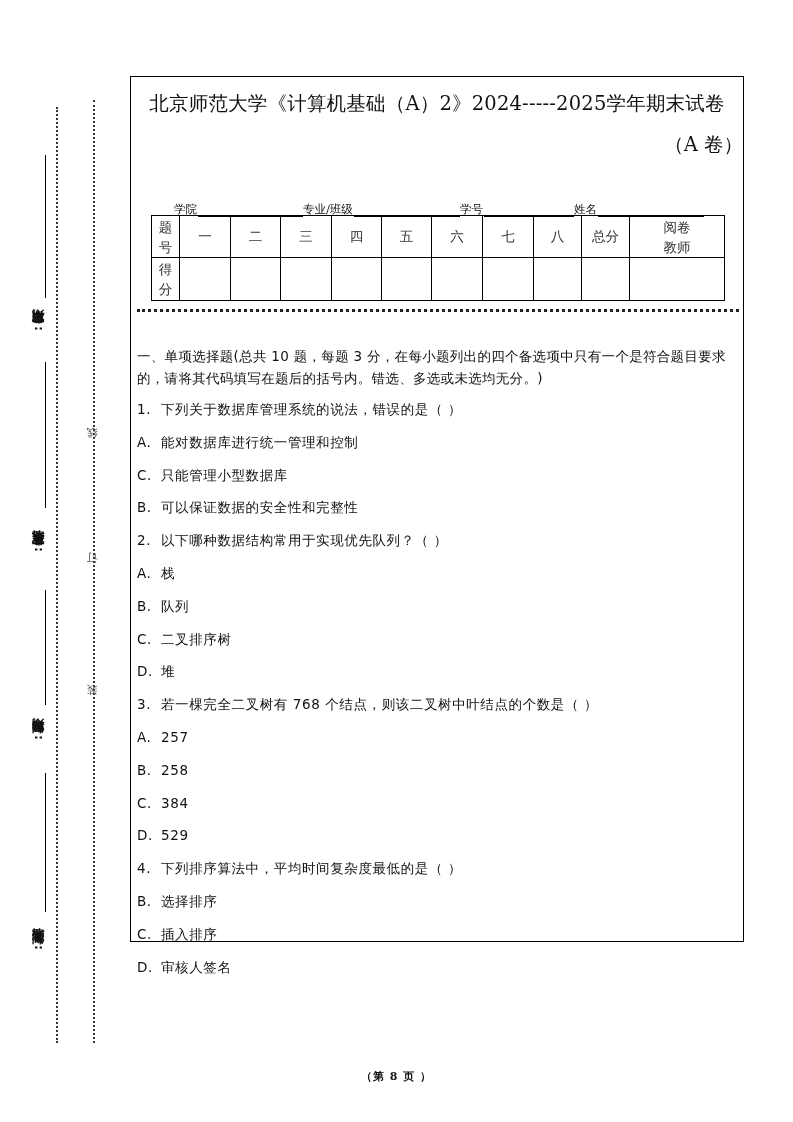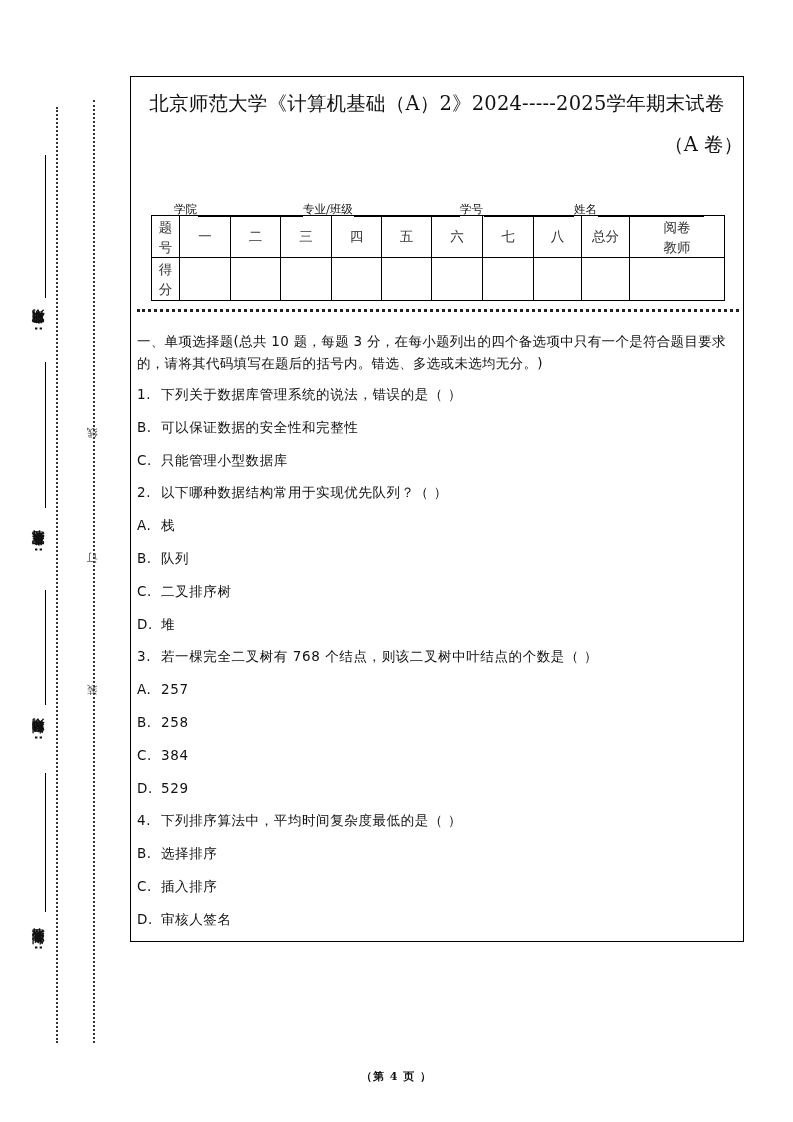--- a/index.html
+++ b/index.html
@@ -58,21 +58,21 @@
   table.score tr.r2 td { height: 42px; }
   table.score td.stack { line-height: 20px; font-size: 13.5px; }
   .dots-sep {
     position: absolute; left: 6px; right: 4px; top: 232px; height: 0;
     border-top: 3px dotted #222;
   }
   .content {
     position: absolute; left: 6px; right: 6px; top: 253px;
     font-family: "DejaVu Sans", "Liberation Sans", sans-serif; font-size: 13.5px;
   }
-  .section-head { line-height: 22px; margin-bottom: 9px; letter-spacing: 0.3px; }
+  .section-head { line-height: 22px; margin-bottom: 9px; letter-spacing: 0.3px; margin-top: 15px; }
   .line { height: 32.8px; line-height: 22px; white-space: nowrap; letter-spacing: 0.6px; }
   .line .num { display: inline-block; width: 24px; }
   .footer {
     position: absolute; left: 0; right: 0; top: 1069px; text-align: center;
     font-size: 11px; font-weight: bold; letter-spacing: 1px;
   }
 </style>
 </head>
 <body>
 
@@ -151,22 +151,23 @@
     </table>
 
   <div class="dots-sep"></div>
 
   <div class="content">
     <div class="section-head">一、单项选择题(总共 10 题，每题 3 分，在每小题列出的四个备选项中只有一个是符合题目要求的，请将其代码填写在题后的括号内。错选、多选或未选均无分。)</div>
 
     <div class="line">
       <span class="num">1.</span><span>下列关于数据库管理系统的说法，错误的是（   ）</span>
     </div>
+    <div class="line"><span class="num">A.</span><span>能对数据库进行统一管理和控制</span></div>
+    <div class="line"><span class="num">C.</span><span>只能管理小型数据库</span></div>
     <div class="line"><span class="num">B.</span><span>可以保证数据的安全性和完整性</span></div>
-    <div class="line"><span class="num">C.</span><span>只能管理小型数据库</span></div>
 
     <div class="line">
       <span class="num">2.</span><span>以下哪种数据结构常用于实现优先队列？（   ）</span>
     </div>
     <div class="line"><span class="num">A.</span><span>栈</span></div>
     <div class="line"><span class="num">B.</span><span>队列</span></div>
     <div class="line"><span class="num">C.</span><span>二叉排序树</span></div>
     <div class="line"><span class="num">D.</span><span>堆</span></div>
 
     <div class="line">
@@ -179,13 +180,13 @@
 
     <div class="line">
       <span class="num">4.</span><span>下列排序算法中，平均时间复杂度最低的是（   ）</span>
     </div>
     <div class="line"><span class="num">B.</span><span>选择排序</span></div>
     <div class="line"><span class="num">C.</span><span>插入排序</span></div>
     <div class="line"><span class="num">D.</span><span>审核人签名</span></div>
   </div>
 </div>
 
-<div class="footer">（第 4 页 ）</div>
+<div class="footer">（第 8 页 ）</div>
 
 </body></html>

